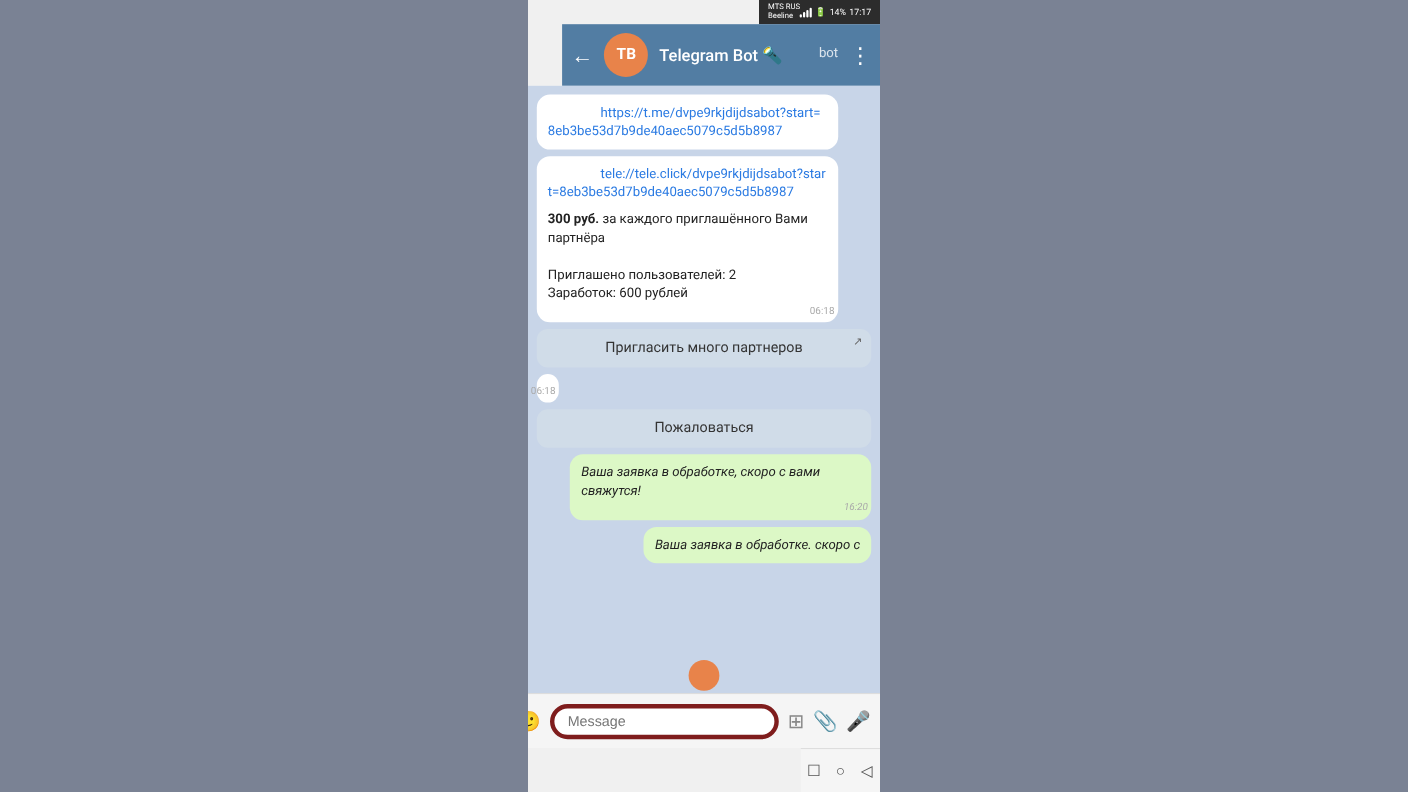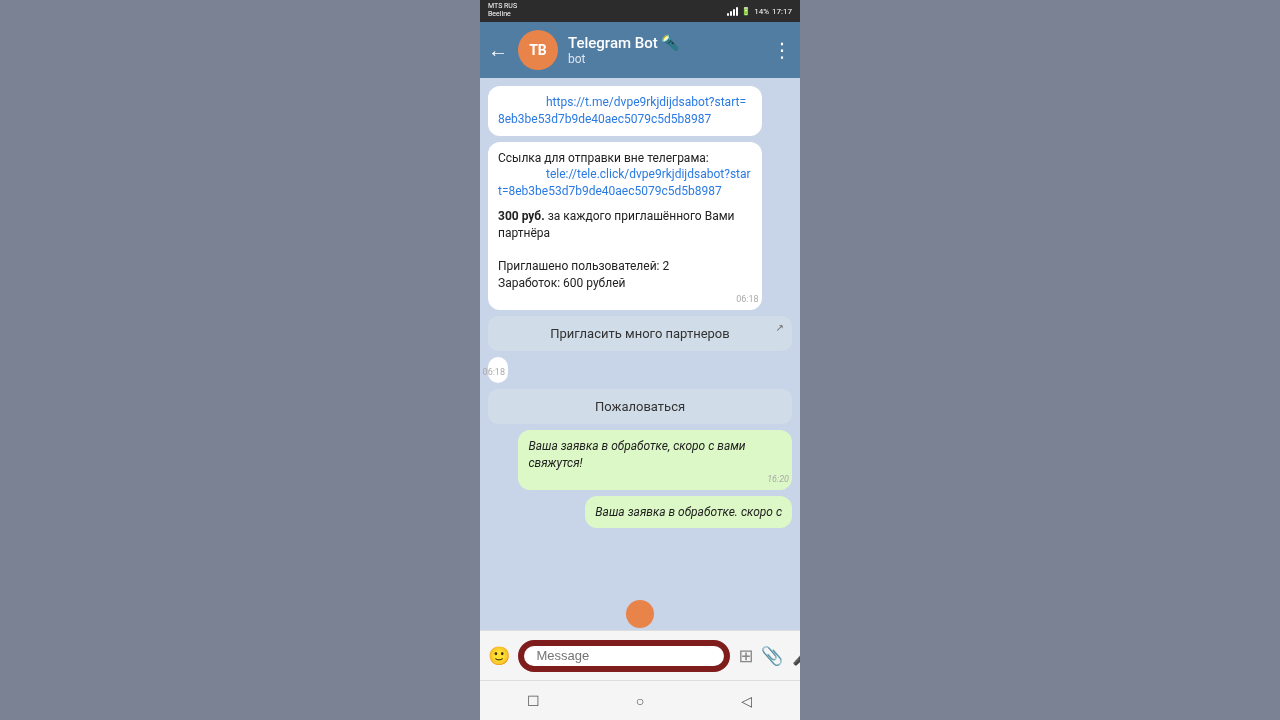--- a/index.html
+++ b/index.html
@@ -14,20 +14,21 @@
     }
 
     .phone-frame {
       width: 320px;
       height: 720px;
       background: #f0f0f0;
       display: flex;
       flex-direction: column;
       overflow: hidden;
       position: relative;
+      align-items: flex-end;
     }
 
     
     .status-bar {
       background: #2c2c2c;
       height: 22px;
       display: flex;
       align-items: center;
       justify-content: space-between;
       padding: 0 8px;
@@ -83,21 +84,22 @@
       align-items: center;
       justify-content: center;
       color: white;
       font-size: 14px;
       font-weight: bold;
       flex-shrink: 0;
     }
     .header-info {
       flex: 1;
       display: flex;
-      flex-direction: column;
+      flex-direction: row;
+      gap: 33px;
     }
     .header-name {
       color: white;
       font-size: 15px;
       font-weight: 500;
       line-height: 1.2;
     }
     .header-sub {
       color: rgba(255,255,255,0.8);
       font-size: 12px;
@@ -188,21 +190,21 @@
     }
     .input-icon {
       color: #888;
       font-size: 18px;
       cursor: pointer;
     }
     .input-field {
       flex: 1;
       height: 32px;
       border-radius: 16px;
-      border: 6px solid #7f1d1d;
+      border: 4px solid #7f1d1d;
       background: white;
       padding: 0 12px;
       font-size: 13px;
       color: #999;
       outline: none;
     }
 
     
     .nav-bar {
       background: #f5f5f5;
@@ -270,21 +272,20 @@
     <span class="header-menu">⋮</span>
   </div>
 
   <div class="chat-area">
 
     <div class="msg-bubble">
       <a class="msg-link" href="#">https://t.me/dvpe9rkjdijdsabot?start=8eb3be53d7b9de40aec5079c5d5b8987</a>
     </div>
 
     <div class="msg-bubble has-time">
-      <div>Ссылка для отправки вне телеграма:</div>
       <a class="msg-link" href="#">tele://tele.click/dvpe9rkjdijdsabot?start=8eb3be53d7b9de40aec5079c5d5b8987</a>
       <div style="margin-top:8px;">
         <strong>300 руб.</strong> за каждого приглашённого Вами партнёра<br><br>
         Приглашено пользователей: 2<br>
         Заработок: 600 рублей
       </div>
       <span class="msg-time">06:18</span>
     </div>
 
     <div class="btn-bubble">

